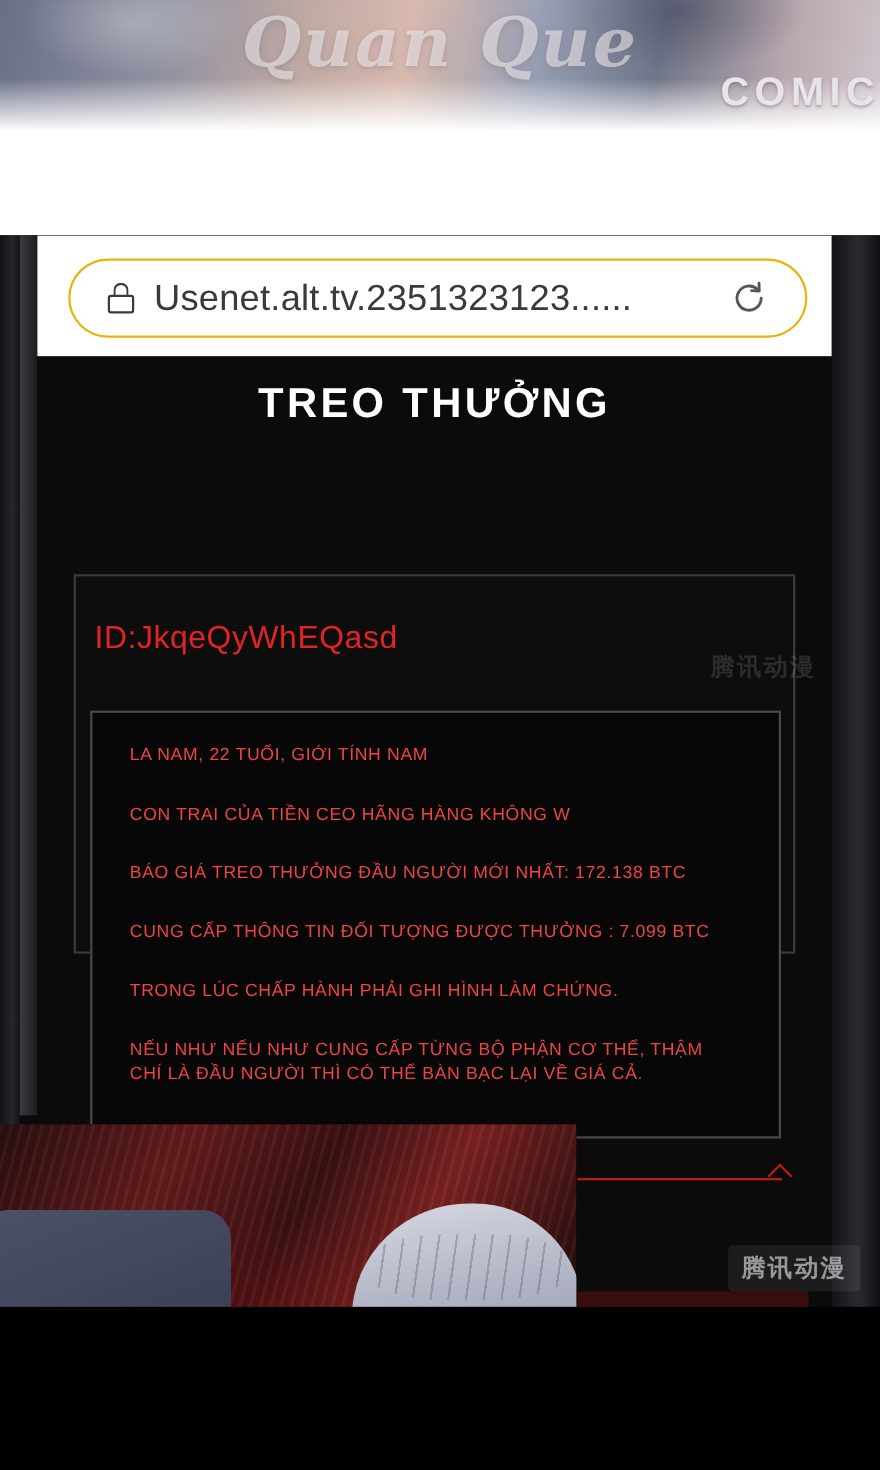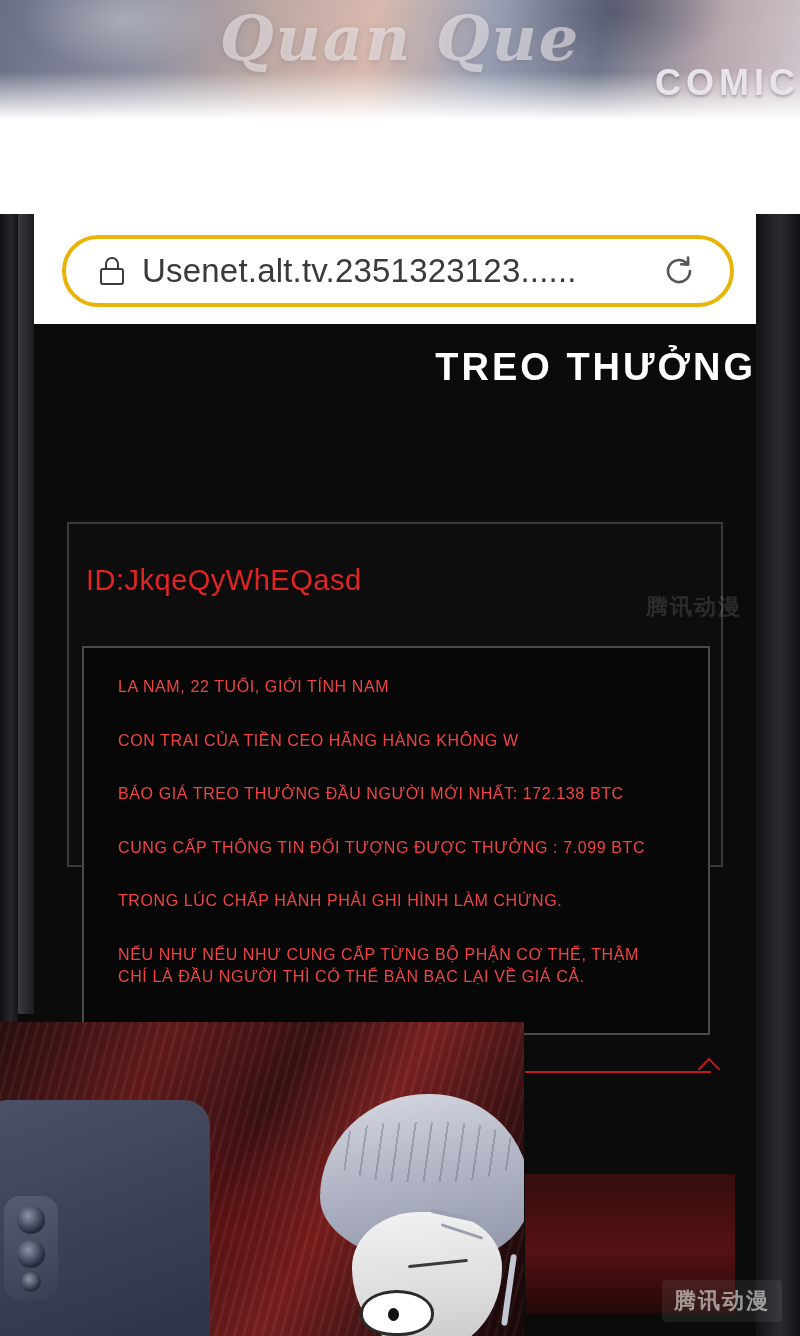--- a/index.html
+++ b/index.html
@@ -9,21 +9,21 @@
   }
   body {
     width: 800px;
     height: 1336px;
     overflow: hidden;
     font-family: "Liberation Sans", sans-serif;
   }
   .page {
     position: relative;
     width: 800px;
-    height: 1336px;
+    height: 1188px;
     background: #000;
     overflow: hidden;
   }
 
   
   .top-banner {
     position: absolute;
     left: 0; top: 0;
     width: 800px; height: 214px;
     background: #ffffff;
@@ -104,21 +104,21 @@
   .urlbar-strip {
     position: absolute;
     left: 34px; top: 0;
     width: 722px; height: 110px;
     background: #ffffff;
   }
   .urlbar {
     position: absolute;
     left: 28px; top: 21px;
     width: 672px; height: 72px;
-    border: 4px solid #eab308;
+    border: 2px solid #eab308;
     border-radius: 36px;
     background: #ffffff;
     box-sizing: border-box;
     display: flex;
     align-items: center;
   }
   .lock-icon {
     margin-left: 34px;
     width: 24px; height: 28px;
     position: relative;
@@ -162,21 +162,21 @@
   .web-content {
     position: absolute;
     left: 34px; top: 110px;
     width: 722px; height: 1012px;
     background: #0b0b0b;
   }
   .page-title {
     position: absolute;
     left: 0; top: 22px;
     width: 722px;
-    text-align: right;
+    text-align: center;
     color: #ffffff;
     font-size: 38px;
     font-weight: bold;
     letter-spacing: 3px;
   }
   .outer-box {
     position: absolute;
     left: 33px; top: 198px;
     width: 656px; height: 345px;
     border: 2px solid #3a3a3a;

